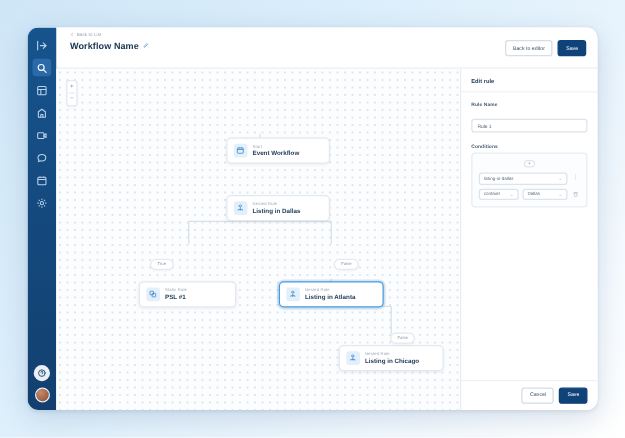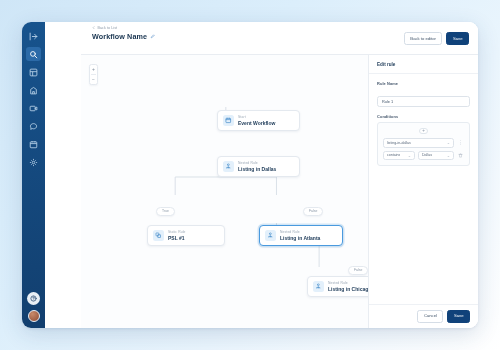--- a/index.html
+++ b/index.html
@@ -54,21 +54,20 @@
   .avatar {
     width: 12px; height: 12px; border-radius: 50%;
     background: radial-gradient(circle at 35% 30%, #c98a6a, #8c4a33);
     border: 1px solid #e6eef6;
   }
 
   
   .main {
     flex: 1 1 auto; display: flex; flex-direction: column; min-width: 0;
     background: #fff;
-    padding-left: 36px;
   }
 
   
   .topbar {
     height: 33px; flex: 0 0 33px;
     border-bottom: 1px solid #e9edf2;
     display: flex; align-items: flex-start; justify-content: space-between;
     padding: 4px 9px 0 11px;
     background: #fff;
   }

